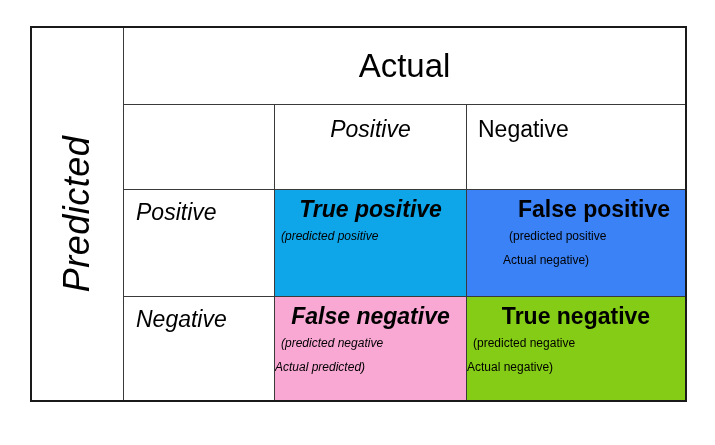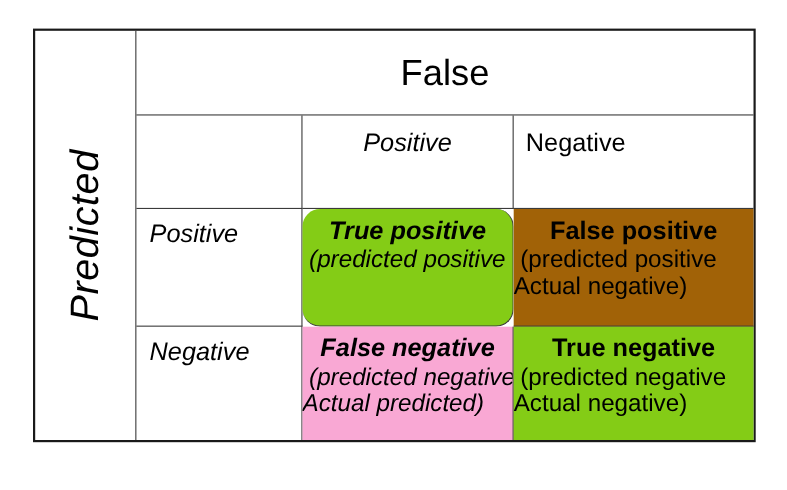--- a/index.html
+++ b/index.html
@@ -54,51 +54,51 @@
   .rowhdr { font-size: 23px; padding-top: 9px; }
 
   .colored { padding-top: 5px; }
   .colored .title {
     font-size: 23px;
     font-weight: bold;
     text-align: center;
     line-height: 29px;
   }
   .colored .sub {
-    font-size: 22px;
+    font-size: 12px;
     line-height: 24px;
     white-space: pre;
   }
   .sub.left   { text-align: left; padding-left: 6px; }
   .sub.center { text-align: left; }
 </style>
 </head>
 <body>
 
 <div class="matrix">
 
   <div class="cell c-pred br">
     <span>Predicted</span>
   </div>
 
-  <div class="cell c-actual bb">False</div>
+  <div class="cell c-actual bb">Actual</div>
 
   <div class="cell c-empty br bb"></div>
 
   <div class="cell c-chp br bb hdr">Positive</div>
   <div class="cell c-chn bb hdr">Negative</div>
 
   <div class="cell c-rhp br bb rowhdr">Positive</div>
 
-  <div class="cell c-tp br bb colored" style="background-color: #84cc16; border-radius: 16px;">
+  <div class="cell c-tp br bb colored" style="background-color: #0ea5e9;">
     <div class="title">True positive</div>
     <div class="sub left">(predicted positive</div>
   </div>
 
-  <div class="cell c-fp bb colored" style="background-color: #a16207;">
+  <div class="cell c-fp bb colored" style="background-color: #3b82f6; padding-left: 36px;">
     <div class="title">False positive</div>
     <div class="sub left">(predicted positive</div>
     <div class="sub center">Actual negative)</div>
   </div>
 
   <div class="cell c-rhn br rowhdr">Negative</div>
 
   <div class="cell c-fn br colored" style="background-color: #f9a8d4;">
     <div class="title">False negative</div>
     <div class="sub left">(predicted negative</div>

